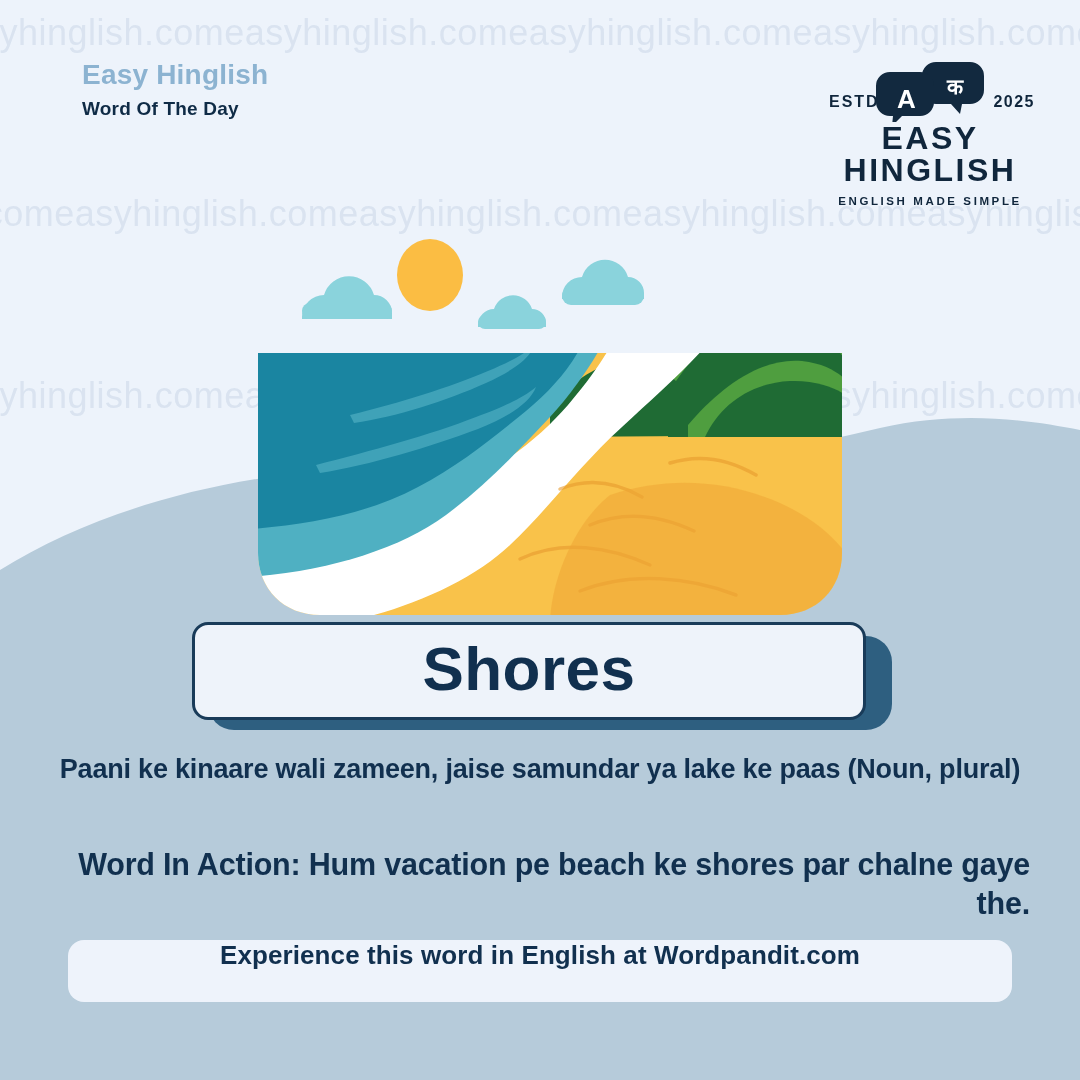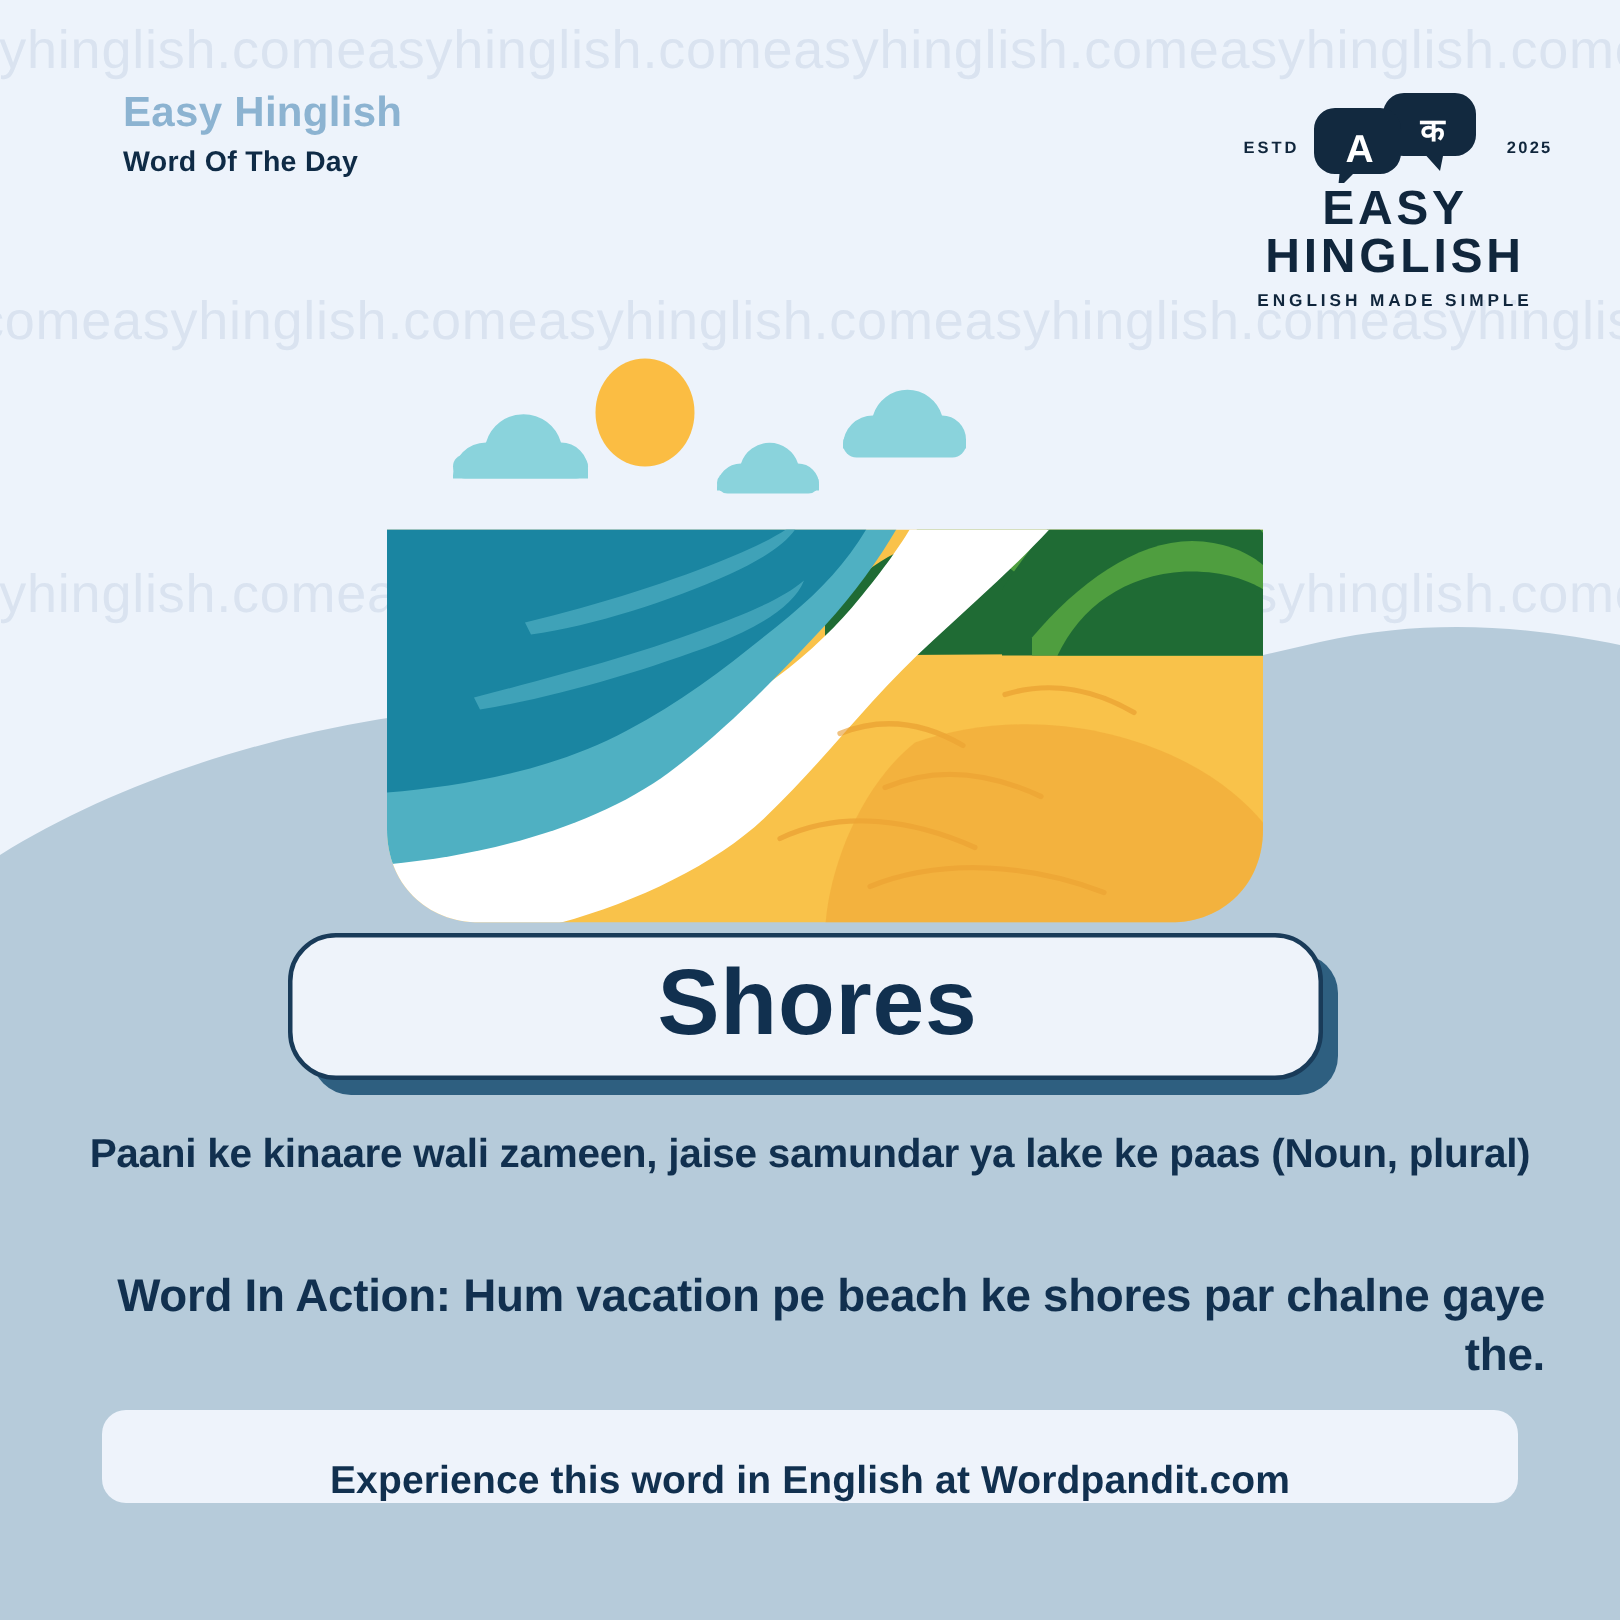--- a/index.html
+++ b/index.html
@@ -32,21 +32,21 @@
   .brand{position:absolute;left:82px;top:58px;}
   .brand-top{
     font-size:28px;font-weight:bold;color:#8cb3d1;letter-spacing:.2px;line-height:1.22;
   }
   .brand-sub{
     font-size:19px;font-weight:bold;color:#0f2b46;letter-spacing:.2px;line-height:1.3;margin-top:5px;
   }
   .logo{position:absolute;right:55px;top:60px;width:230px;text-align:center;}
   .logo-top{position:relative;height:60px;}
   .logo-estd,.logo-year{
-    position:absolute;top:33px;font-size:11px;font-weight:bold;color:#10263c;letter-spacing:2px;
+    position:absolute;top:33px;font-size:16px;font-weight:bold;color:#10263c;letter-spacing:2px;
   }
   .logo-estd{left:14px;}
   .logo-year{right:10px;letter-spacing:1.5px;}
   .logo-bubbles{position:absolute;left:50%;top:0;transform:translateX(-50%);}
   .logo-name{
     font-size:32px;font-weight:bold;color:#10263c;letter-spacing:2.5px;line-height:1;margin-top:2px;
   }
   .logo-tag{
     font-size:11.5px;font-weight:bold;color:#10263c;letter-spacing:2.6px;margin-top:9px;
   }
@@ -55,22 +55,22 @@
   .illus{position:absolute;left:250px;top:225px;width:600px;height:400px;z-index:4;}
 
   
   .word-card-wrap{position:absolute;left:192px;top:622px;width:700px;height:108px;z-index:7;}
   .word-card-shadow{
     position:absolute;left:16px;top:14px;width:684px;height:94px;
     background:#2e5f80;border-radius:26px;
   }
   .word-card{
     position:absolute;left:0;top:0;width:668px;height:92px;
-    background:#eef3fa;border:3px solid #193b59;border-radius:32px;
-    display:flex;align-items:center;justify-content:center;padding-left:16px;
+    background:#eef3fa;border:3px solid #193b59;border-radius:16px;
+    display:flex;align-items:center;justify-content:center;
   }
   .word-text{
     font-size:62px;font-weight:bold;color:#11304f;letter-spacing:.5px;
     line-height:1;padding-bottom:4px;
   }
 
   
   .meaning{
     position:absolute;left:40px;top:752px;width:1000px;z-index:7;
     text-align:center;color:#11304f;
@@ -79,21 +79,21 @@
   .usage{
     position:absolute;left:50px;top:845px;width:980px;z-index:7;
     text-align:right;color:#11304f;
     font-size:30.5px;font-weight:bold;line-height:1.28;letter-spacing:-.2px;
   }
 
   
   .cta{
     position:absolute;left:68px;top:940px;width:944px;height:62px;z-index:7;
     background:#eef3fb;border-radius:16px;
-    display:flex;align-items:flex-end;justify-content:center;
+    display:flex;align-items:flex-start;justify-content:center;
   }
   .cta-text{
     font-size:26px;font-weight:bold;color:#11304f;letter-spacing:.1px;
   }
 </style>
 </head>
 <body>
 
 <div id="stage">
 

